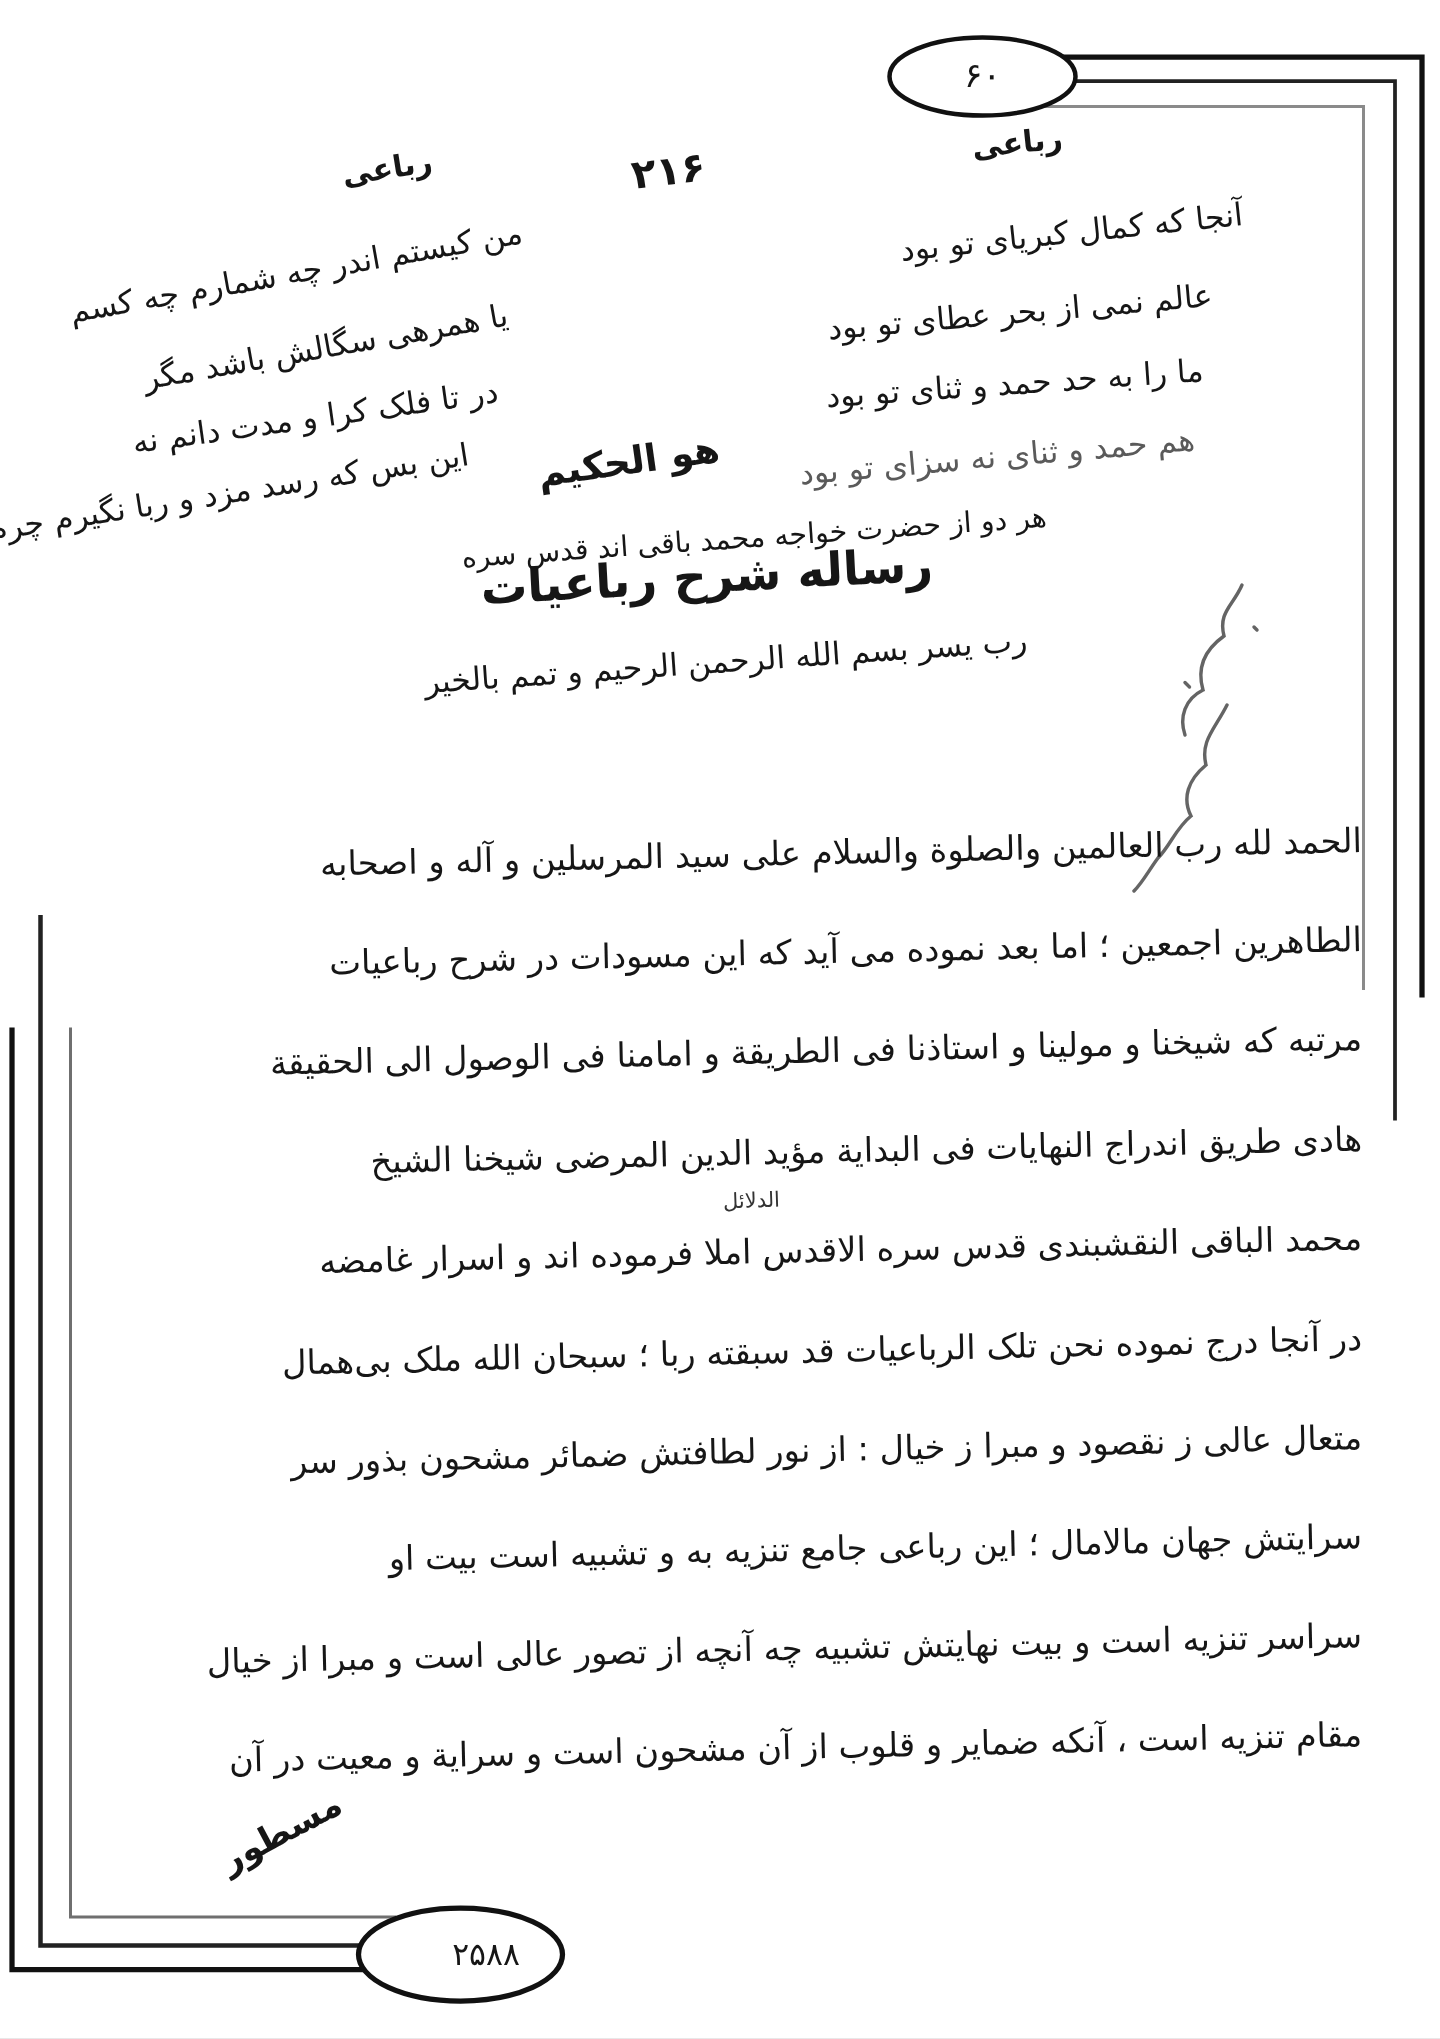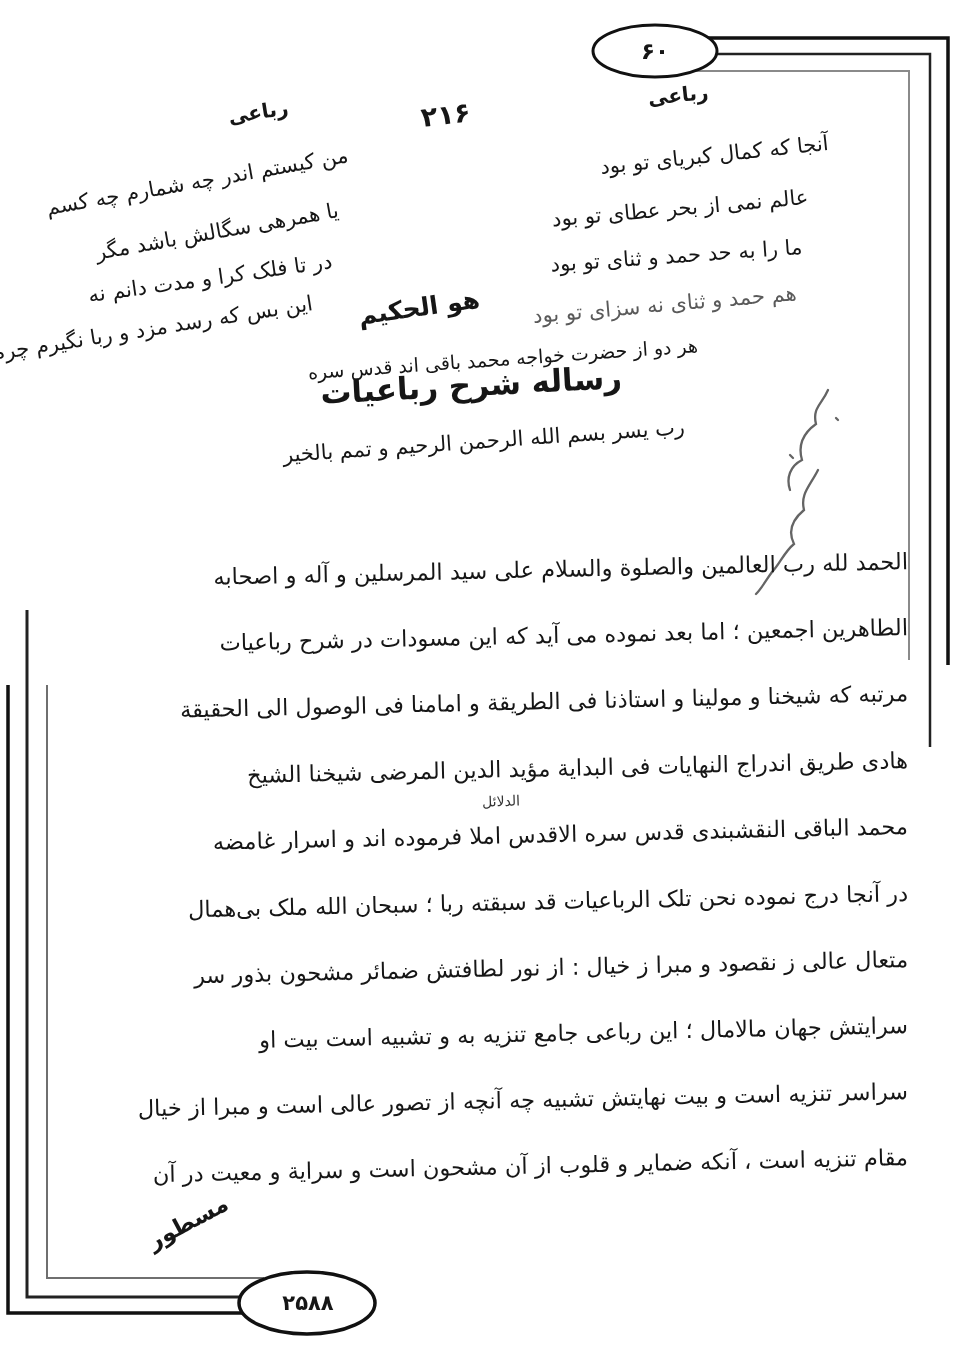--- a/index.html
+++ b/index.html
@@ -10,21 +10,21 @@
     background:#ffffff;
     overflow:hidden;
     font-family:"DejaVu Sans",sans-serif;
     direction:rtl;
     color:#161616;
   }
   .frame-svg{position:absolute;inset:0;pointer-events:none;}
   .ms{position:absolute;white-space:nowrap;line-height:1.25;}
   .badge{
     position:absolute;display:flex;align-items:center;justify-content:center;
-    font-weight:bold;letter-spacing:2px;
+    font-weight:normal;letter-spacing:2px;
   }
   .q-line{font-size:21px;}
   .q-header{font-size:20px;font-weight:bold;}
   .faint{color:#5a5a5a;}
   .body-line{
     position:absolute;left:90px;width:818px;
     font-size:22.5px;text-align:right;white-space:nowrap;
     transform:rotate(-1.3deg);transform-origin:right center;
     letter-spacing:0.5px;
   }
@@ -83,15 +83,15 @@
   <div class="ms interlinear" style="right:440px;top:793px;transform:rotate(-2deg);">الدلائل</div>
   <div class="body-line" style="top:813px;">محمد الباقی النقشبندی قدس سره الاقدس املا فرموده اند و اسرار غامضه</div>
   <div class="body-line" style="top:880px;">در آنجا درج نموده نحن تلک الرباعیات قد سبقته ربا ؛ سبحان الله ملک بی‌همال</div>
   <div class="body-line" style="top:946px;">متعال عالی ز نقصود و مبرا ز خیال : از نور لطافتش ضمائر مشحون بذور سر</div>
   <div class="body-line" style="top:1012px;">سرایتش جهان مالامال ؛ این رباعی جامع تنزیه به و تشبیه است بیت او</div>
   <div class="body-line" style="top:1078px;">سراسر تنزیه است و بیت نهایتش تشبیه چه آنچه از تصور عالی است و مبرا از خیال</div>
   <div class="body-line" style="top:1144px;">مقام تنزیه است ، آنکه ضمایر و قلوب از آن مشحون است و سرایة و معیت در آن</div>
 
   <div class="ms" style="right:728px;top:1208px;font-size:23px;font-weight:bold;transform:rotate(-28deg);">مسطور</div>
 
-  <div class="badge" style="left:240px;top:1272px;width:136px;height:62px;font-size:21px;">۲۵۸۸</div>
+  <div class="badge" style="left:256px;top:1272px;width:136px;height:62px;font-size:21px;">۲۵۸۸</div>
 
 </div>
 
 </body></html>

